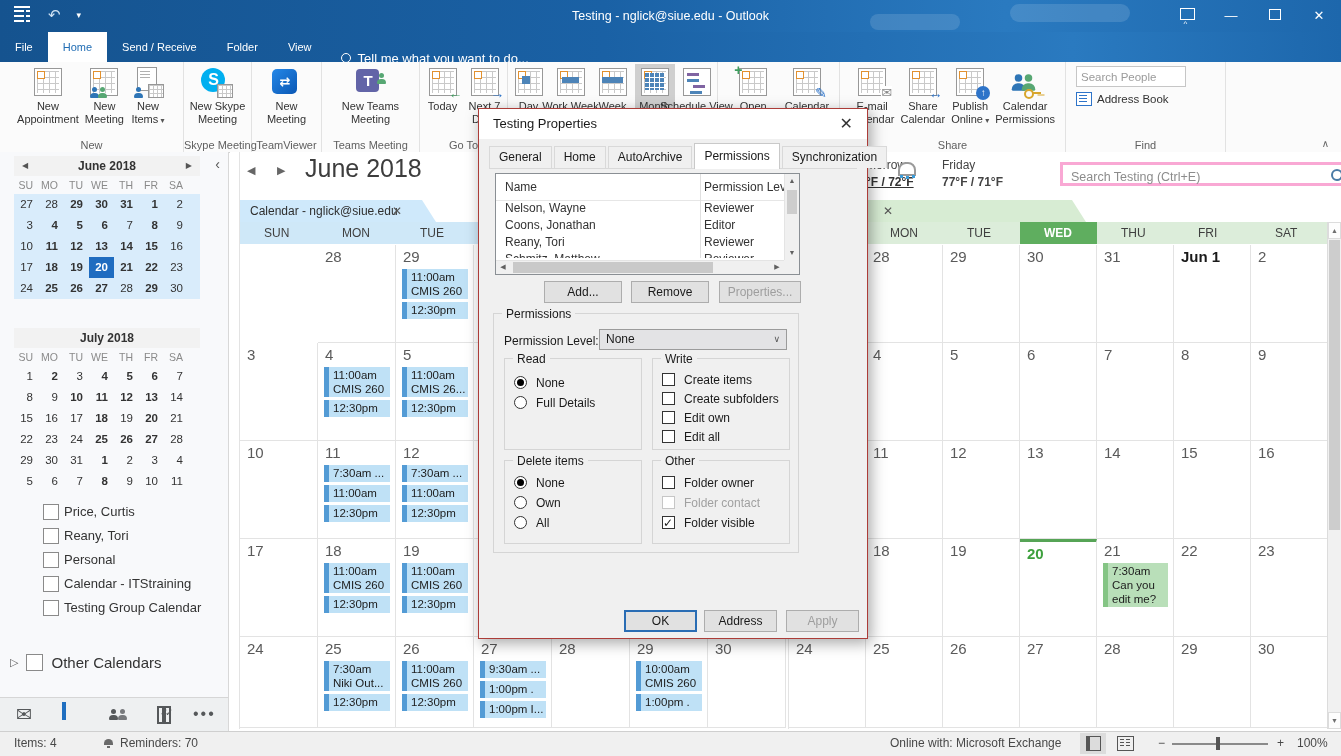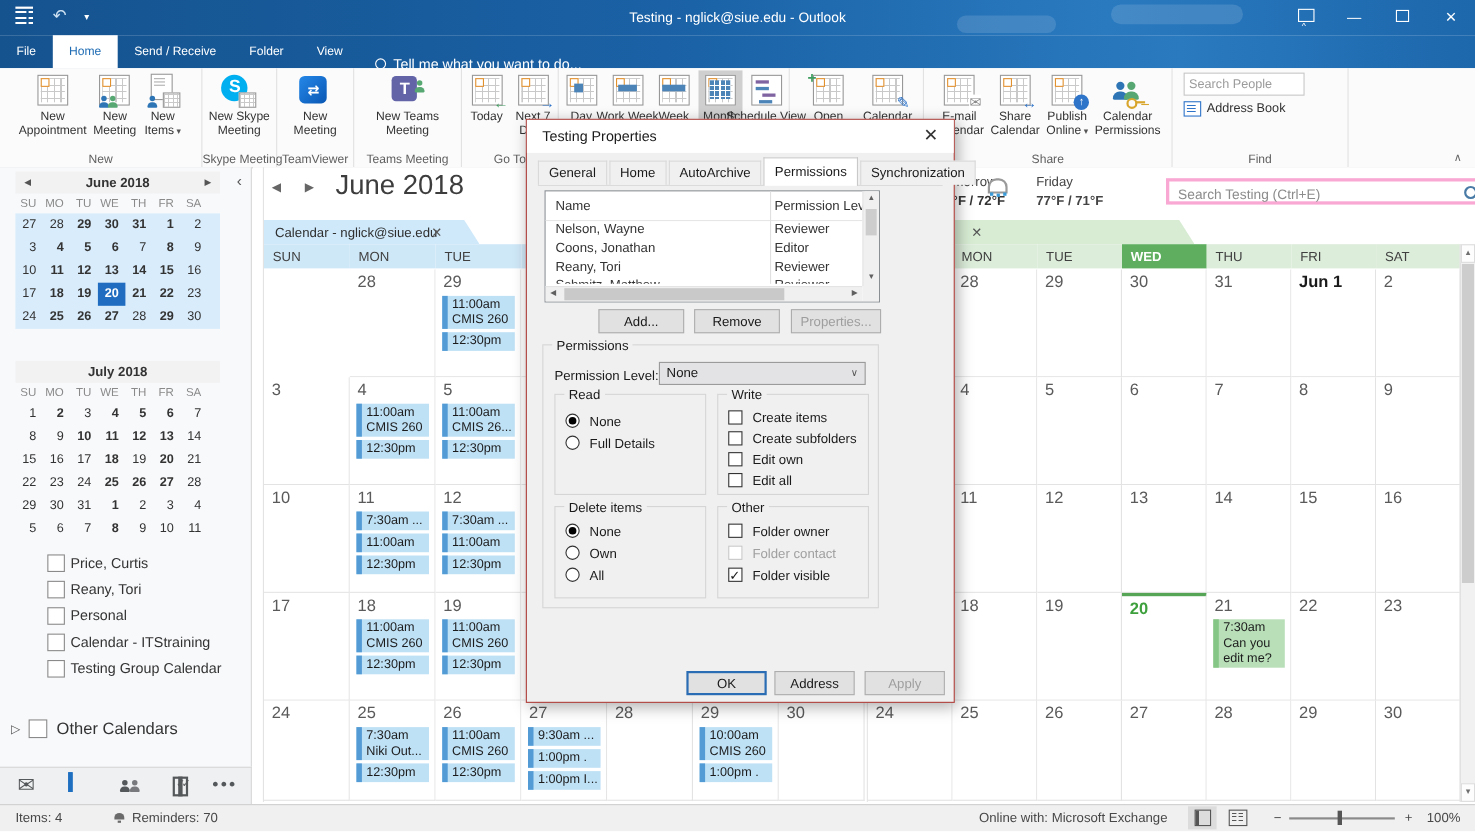--- a/index.html
+++ b/index.html
@@ -101,38 +101,38 @@
   .srow.sel{background:#d9efd9;font-weight:bold;width:208px;}
   .cbx.on::after{content:"✓";position:absolute;left:1px;top:-3px;font-size:12px;color:#777;}
   .othercals{position:absolute;left:10px;top:502px;display:flex;align-items:center;gap:8px;font-size:15px;color:#333;}
   .tri{font-size:11px;color:#555;}
   .ocbx{width:15px;height:15px;border:1px solid #8a8a8a;background:#fff;}
   
   .calarea{position:absolute;left:230px;top:152px;width:1111px;height:579px;background:#fff;}
   .ca-arrow{position:absolute;top:12px;font-size:11px;color:#666;}
   .ca-title{position:absolute;left:75px;top:2px;font-size:25px;color:#3d3d3d;}
   .wfrag{position:absolute;left:636px;top:5px;font-size:12px;color:#444;line-height:17px;}
-  .wfrag b{color:#333;}
+  .wfrag b{color:#333;text-decoration:underline;}
   .wfri{position:absolute;left:712px;top:5px;font-size:12px;color:#444;line-height:17px;}
   .raincl{position:absolute;left:666px;top:10px;width:26px;height:12px;}
   .raincl::before{content:"";position:absolute;left:2px;top:0;width:14px;height:10px;border:2px solid #9a9a9a;border-radius:8px 8px 0 0;background:#fff;}
   .raincl::after{content:"";position:absolute;left:4px;top:13px;width:3px;height:3px;background:#3a9bd8;box-shadow:6px 1px 0 #3a9bd8,12px 0 0 #3a9bd8;}
   .ca-search{position:absolute;left:830px;top:10px;width:292px;height:24px;border:3px solid #f9a8d4;background:#fff;box-sizing:border-box;}
   .ca-search input{position:absolute;left:6px;top:2px;width:230px;height:18px;border:0;outline:0;font-size:12.5px;color:#333;background:transparent;}
   .ca-search input::placeholder{color:#8c8c8c;}
   .mag{position:absolute;right:6px;top:4px;width:12px;height:12px;}
   .mag::before{content:"";position:absolute;left:0;top:0;width:8px;height:8px;border:2px solid #4a7ba6;border-radius:50%;}
   .mag::after{content:"";position:absolute;left:9px;top:9px;width:5px;height:2px;background:#4a7ba6;transform:rotate(45deg);}
   .pane{position:absolute;top:0;height:577px;}
   .ptab{position:absolute;top:48px;height:22px;line-height:22px;clip-path:polygon(0 0,calc(100% - 14px) 0,100% 100%,0 100%);font-size:12px;color:#2f2f2f;}
   .blue .ptab{background:#cfe9fb;}
   .green .ptab{background:#d7ecd3;}
   .ptab-l{padding-left:10px;}
   .ptab-x{position:absolute;top:0;font-size:12px;color:#555;}
-  .dowc{position:absolute;top:70px;height:22px;line-height:22px;padding-left:8px;font-size:12px;color:#3f3f3f;box-sizing:border-box;}
+  .dowc{position:absolute;top:70px;height:22px;line-height:22px;padding-left:24px;font-size:12px;color:#3f3f3f;box-sizing:border-box;}
   .blue .dowc{background:#cfe8f8;}
   .green .dowc{background:#dcedda;}
   .green .dowc.selw{background:#5fae5f;color:#fff;font-weight:bold;}
   .dc{position:absolute;background:#fff;border-right:1px solid #e3e3e3;border-bottom:1px solid #e3e3e3;overflow:hidden;}
   .pane{border-left:1px solid #e3e3e3;box-sizing:border-box;}
   .dc.today{border-top:3px solid #56a456;}
   .dn{padding:3px 0 4px 7px;font-size:15px;color:#5a5a5a;}
   .dn.nb{font-weight:bold;color:#1a1a1a;}
   .dn.nt{color:#3da03d;font-weight:bold;}
   .ev{position:relative;margin:0 5px 3px 6px;background:#bfe1f6;border-left:5px solid #539bd5;padding:1px 2px 1px 4px;font-size:11.5px;line-height:14px;color:#1c1c1c;min-height:15px;white-space:nowrap;overflow:hidden;}

